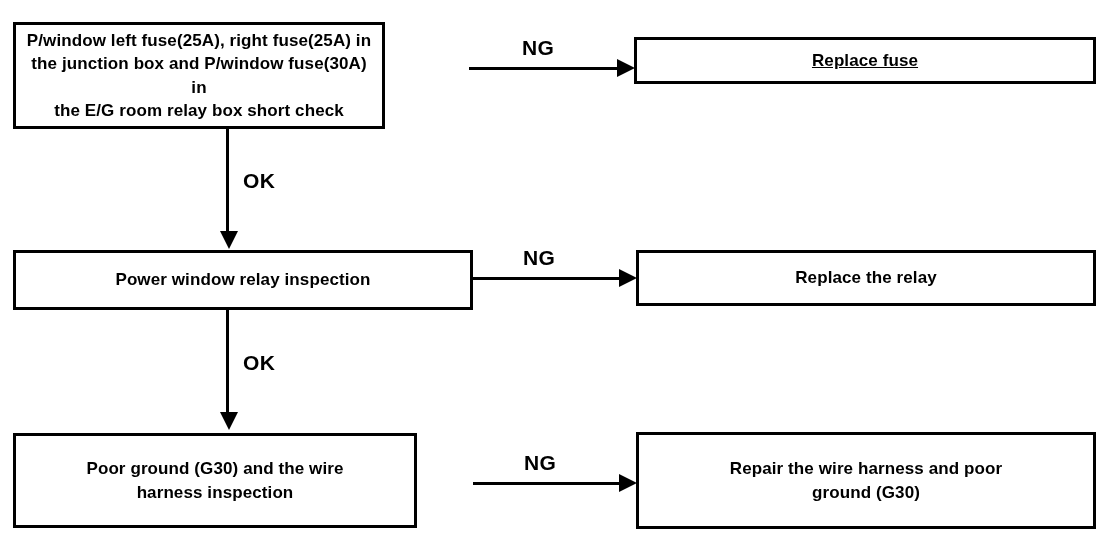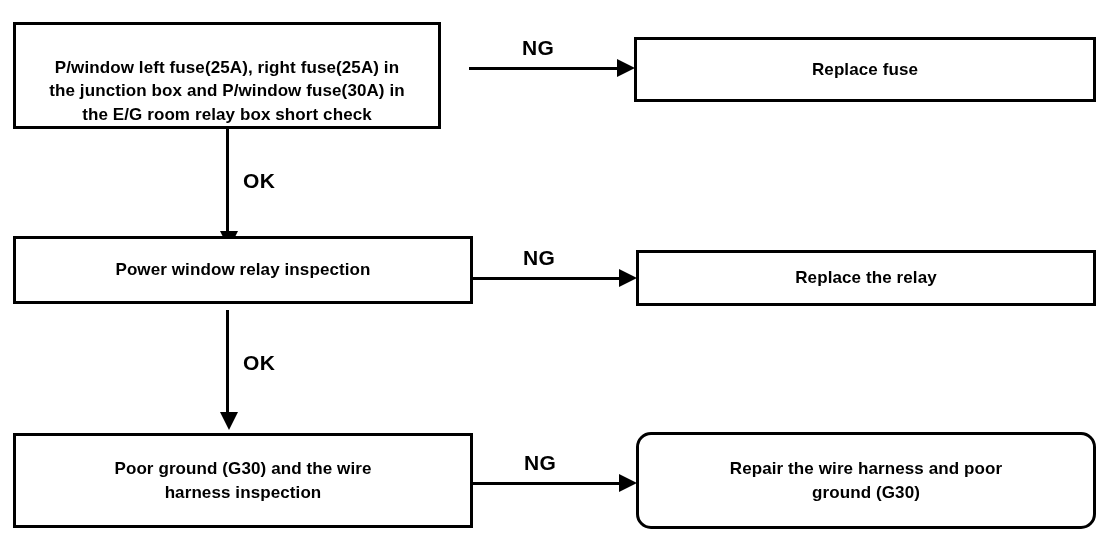--- a/index.html
+++ b/index.html
@@ -37,28 +37,28 @@
   .node .node-text {
     font-weight: bold;
     font-size: 17px;
     line-height: 1.38;
     letter-spacing: 0.1px;
     padding: 0 10px;
     white-space: pre-line;
   }
 
   
-  #node-fuse-check   { left: 13px;  top: 22px;  width: 428px; height: 107px; align-items: flex-end; }
-  #node-replace-fuse { left: 634px; top: 37px;  width: 462px; height: 65px;  }
+  #node-fuse-check   { left: 13px;  top: 22px;  width: 372px; height: 107px; }
+  #node-replace-fuse { left: 634px; top: 37px;  width: 462px; height: 47px; text-decoration: underline;  }
 
-  #node-relay-check   { left: 13px;  top: 236px; width: 460px; height: 68px; }
+  #node-relay-check   { left: 13px;  top: 250px; width: 460px; height: 60px; }
   #node-replace-relay { left: 636px; top: 250px; width: 460px; height: 56px; }
 
-  #node-ground-check  { left: 13px;  top: 433px; width: 460px; height: 95px; }
-  #node-repair-harness{ left: 636px; top: 432px; width: 460px; height: 97px; border-radius: 15px; }
+  #node-ground-check  { left: 13px;  top: 433px; width: 404px; height: 95px; }
+  #node-repair-harness{ left: 636px; top: 432px; width: 460px; height: 97px; }
 
   
   .conn-line-h {
     position: absolute;
     height: 3px;
     background: #000000;
   }
   .conn-line-v {
     position: absolute;
     width: 3px;

